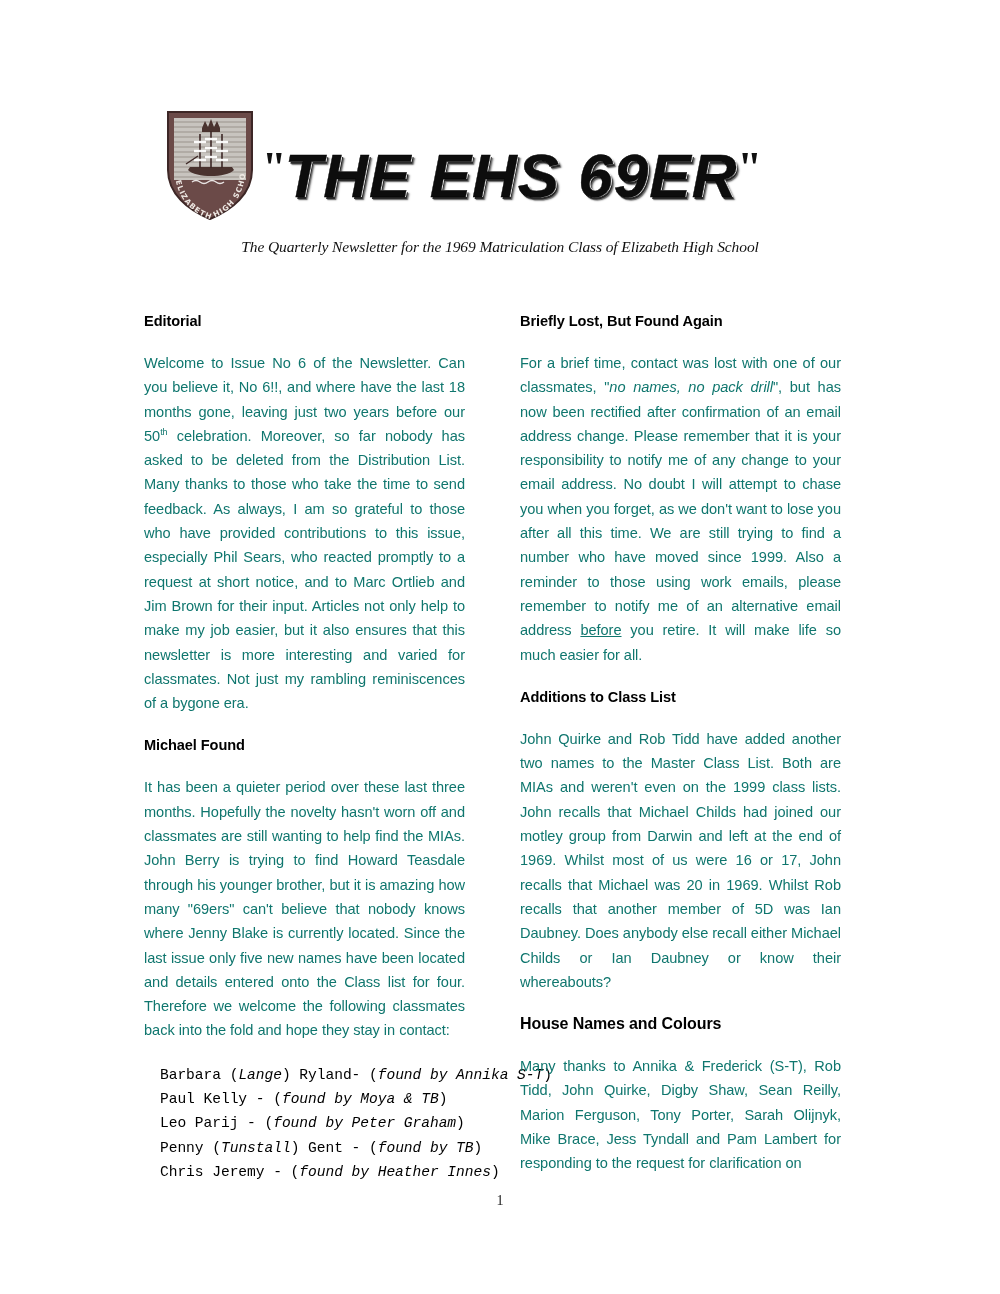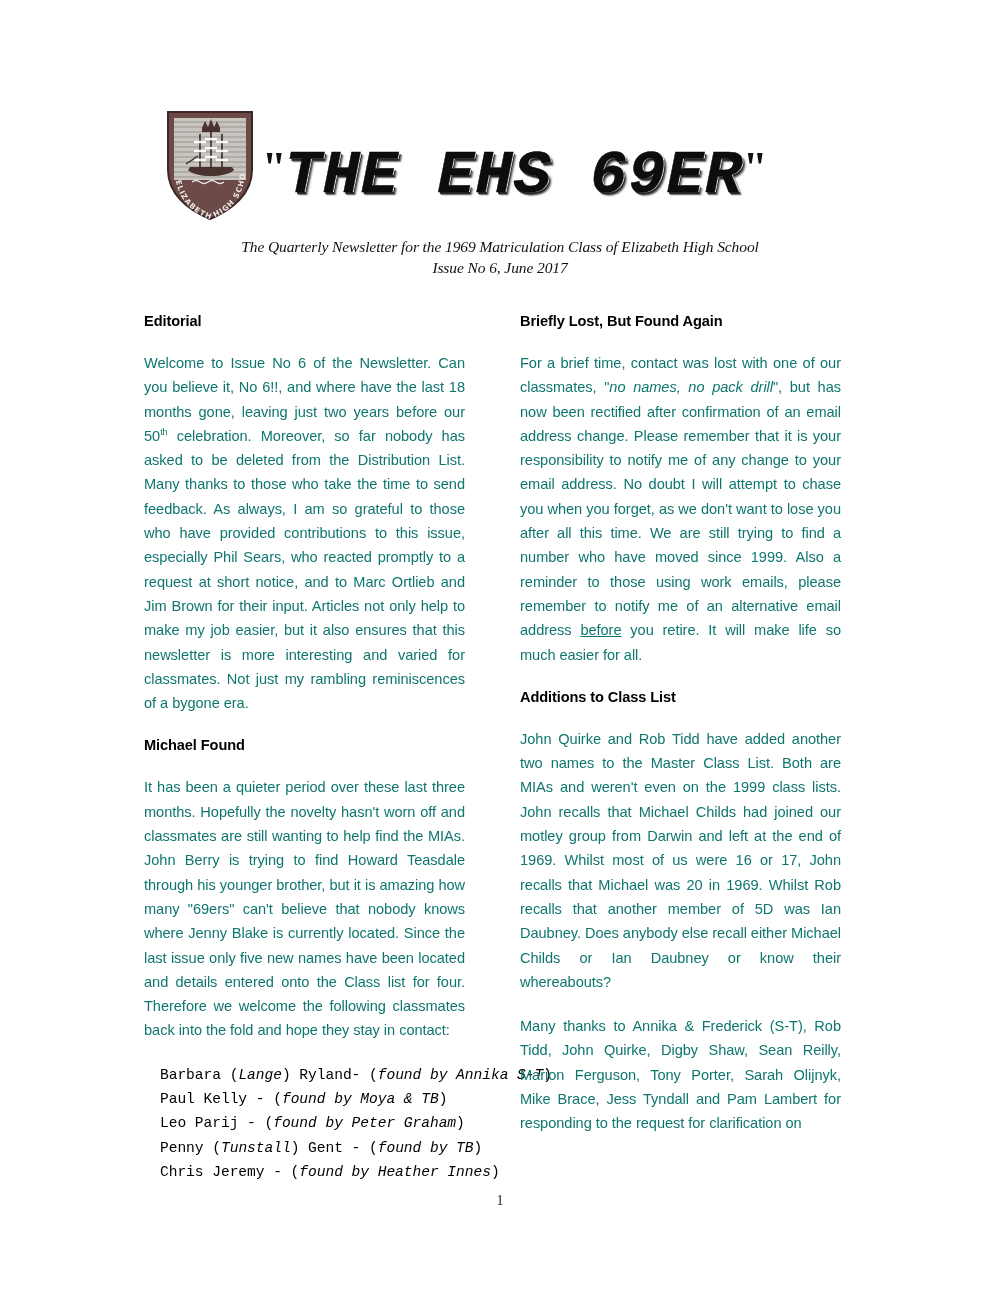--- a/index.html
+++ b/index.html
@@ -57,21 +57,21 @@
     font-weight: bold;
     font-style: normal;
     color: #111111;
     vertical-align: top;
     position: relative;
     top: 4px;
     letter-spacing: -2px;
   }
 
   .big-title {
-    font-family: Liberation Mono, monospace;
+    font-family: Liberation Sans, sans-serif;
     font-weight: bold;
     font-style: italic;
     font-size: 62px;
     letter-spacing: 1px;
     color: #0d0d0d;
     text-shadow:
       1px 0px 0px #ffffff,
       1.6px 1.6px 0px #2a2a2a,
       2.6px 2.6px 1px #6e6e6e,
       3.4px 3.4px 2px rgba(0,0,0,0.35);
@@ -238,21 +238,20 @@
       </svg>
     </div>
 
     <div class="title-row">
       <span class="quote-mark">"</span><span class="big-title">THE EHS 69ER</span><span class="quote-mark">"</span>
     </div>
   </div>
 
   <div class="subtitle-block">
     <div class="subtitle-line">The Quarterly Newsletter for the 1969 Matriculation Class of Elizabeth High School</div>
-    <div class="subtitle-line">Issue No 6,  June 2017</div>
   </div>
 
   <div class="columns">
 
     <div class="col">
 
       <h2 class="heading">Editorial</h2>
 
       <p class="body"><span>Welcome to Issue No 6 of the Newsletter. Can you believe it, No 6!!, and where have the last 18 months gone, leaving just two years before our 50</span><sup>th</sup><span> celebration. Moreover, so far nobody has asked to be deleted from the Distribution List. Many thanks to those who take the time to send feedback. As always, I am so grateful to those who have provided contributions to this issue, especially Phil Sears, who reacted promptly to a request at short notice, and to Marc Ortlieb and Jim Brown for their input. Articles not only help to make my job easier, but it also ensures that this newsletter is more interesting and varied for classmates. Not just my rambling reminiscences of a bygone era.</span></p>
 
@@ -276,20 +275,21 @@
     <div class="col">
 
       <h2 class="heading">Briefly Lost, But Found Again</h2>
 
       <p class="body"><span>For a brief time, contact was lost with one of our classmates, "</span><em>no names, no pack drill</em><span>", but has now been rectified after confirmation of an email address change. Please remember that it is your responsibility to notify me of any change to your email address. No doubt I will attempt to chase you when you forget, as we don't want to lose you after all this time. We are still trying to find a number who have moved since 1999. Also a reminder to those using work emails, please remember to notify me of an alternative email address </span><u>before</u><span> you retire. It will make life so much easier for all.</span></p>
 
       <h2 class="heading">Additions to Class List</h2>
 
       <p class="body">John Quirke and Rob Tidd have added another two names to the Master Class List. Both are MIAs and weren't even on the 1999 class lists. John recalls that Michael Childs had joined our motley group from Darwin and left at the end of 1969. Whilst most of us were 16 or 17, John recalls that Michael was 20 in 1969. Whilst Rob recalls that another member of 5D was Ian Daubney. Does anybody else recall either Michael Childs or Ian Daubney or know their whereabouts?</p>
 
+      <h2 class="heading big">House Names and Colours</h2>
 
       <p class="body last">Many thanks to Annika  &amp; Frederick (S-T), Rob Tidd, John Quirke, Digby Shaw, Sean Reilly, Marion Ferguson, Tony Porter, Sarah Olijnyk, Mike Brace, Jess Tyndall and Pam Lambert for responding to the request for clarification on</p>
     </div>
   </div>
 
   <div class="page-number">1</div>
 
 </div>
 
 </body></html>

